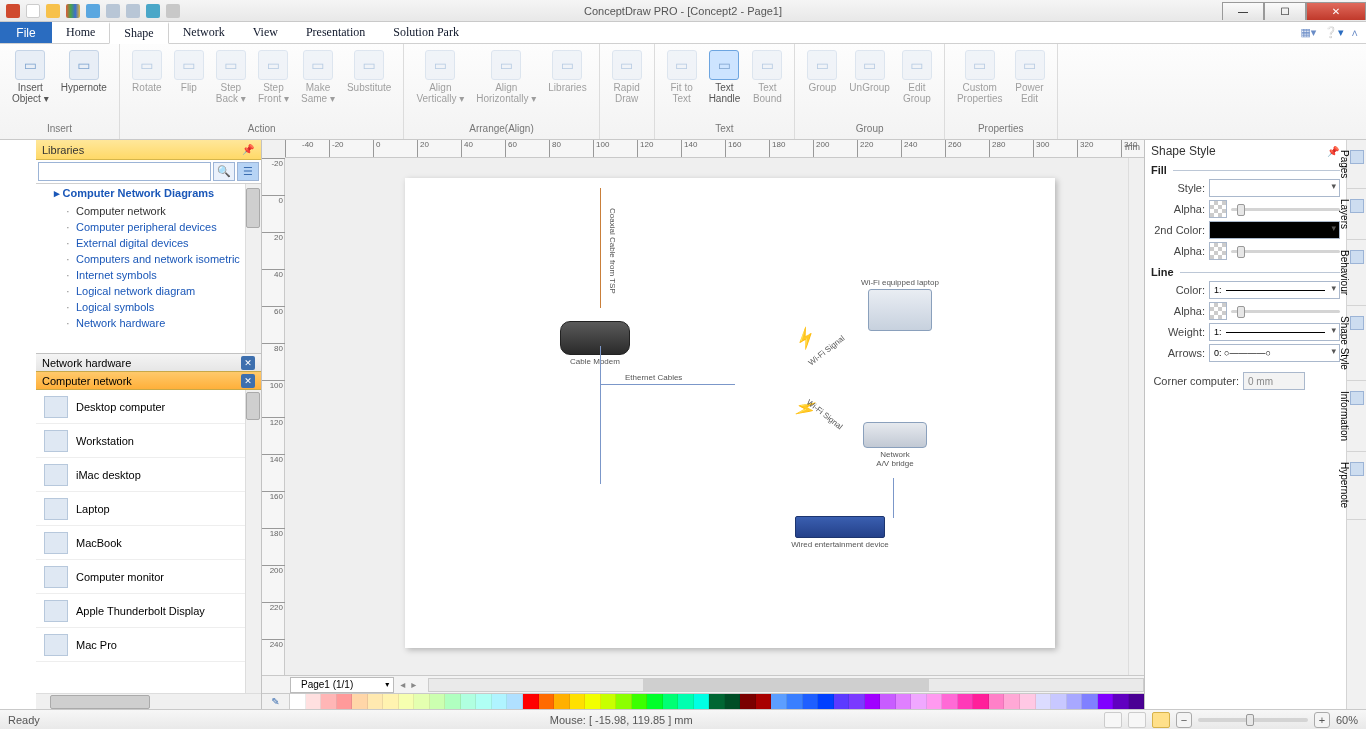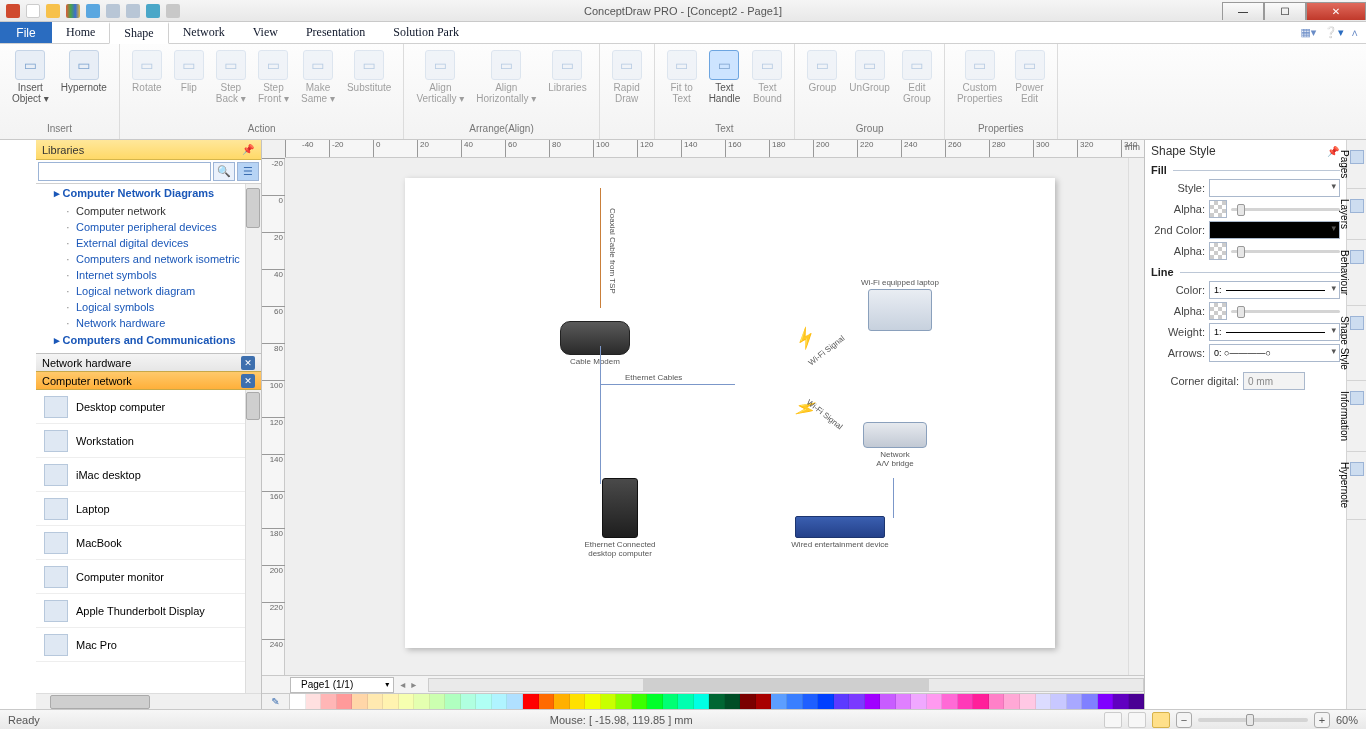--- a/index.html
+++ b/index.html
@@ -303,21 +303,20 @@
       <div id="libitems">
           <div class="item sel">Computer network</div>
           <div class="item">Computer peripheral devices</div>
           <div class="item">External digital devices</div>
           <div class="item">Computers and network isometric</div>
           <div class="item">Internet symbols</div>
           <div class="item">Logical network diagram</div>
           <div class="item">Logical symbols</div>
           <div class="item">Network hardware</div>
         </div>
-      <div class="root" style="padding-left:18px">▸ <span>Computers and Communications</span></div>
       <div class="scroll">
           <div class="thumb"></div>
         </div>
     </div>
     <div class="stencilhdrs" id="stencilhdrs">
         <div class="sh grey">
           <span>Network hardware</span>
           <span class="x">✕</span>
         </div>
         <div class="sh orange">
@@ -443,25 +442,20 @@
             <div class="lbl">Network</div>
             <div class="lbl">A/V bridge</div>
           </div>
           <div class="link" style="left:488px; top:300px; width:1px; height:40px"></div>
 
           <div class="node" style="left:370px; top:338px; width:130px">
             <div class="pic" style="background:linear-gradient(#3a5fb0,#24418a); width:90px; height:22px; border-radius:2px; border-color:#1d356f"></div>
             <div class="lbl">Wired entertainment device</div>
           </div>
 
-          <div class="node" style="left:160px; top:300px; width:110px">
-            <div class="pic" style="background:linear-gradient(#4a4a4a,#1e1e1e); border-color:#111; width:36px; height:60px; border-radius:3px"></div>
-            <div class="lbl">Ethernet Connected</div>
-            <div class="lbl">desktop computer</div>
-          </div>
 
         </div>
       </div>
     </div>
     <div class="vscroll"></div>
     <div class="pagetabs">
       <div class="ptab">
           <span>Page1 (1/1)</span>
         </div>
       <span style="margin:0 6px; color:#888">◂</span>
@@ -587,21 +581,21 @@
             <span>1:</span> 
             <span style="flex:1;height:1px;background:#000;margin:0 14px 0 4px"></span>
           </div>
         </div>
       <div class="ssrow">
           <label>Arrows:</label>
           <div class="field dd" style="padding:0 14px 0 4px; font-size:9px; display:flex; align-items:center">0: ○————○</div>
         </div>
 
       <div class="ssrow" style="margin-top:10px">
-          <label style="width:92px">Corner digital:</label>
+          <label style="width:92px">Corner computer:</label>
           <div class="field" style="flex:0 0 62px; background:#f3f3f3; color:#888; font-size:10px; padding-left:4px; display:flex; align-items:center">0 mm</div>
         </div>
     </div>
     <div class="sidetabs" id="sidetabs">
         <div class="stab"><span class="ic"></span>Pages</div>
         <div class="stab"><span class="ic"></span>Layers</div>
         <div class="stab"><span class="ic"></span>Behaviour</div>
         <div class="stab"><span class="ic"></span>Shape Style</div>
         <div class="stab"><span class="ic"></span>Information</div>
         <div class="stab"><span class="ic"></span>Hypernote</div>

